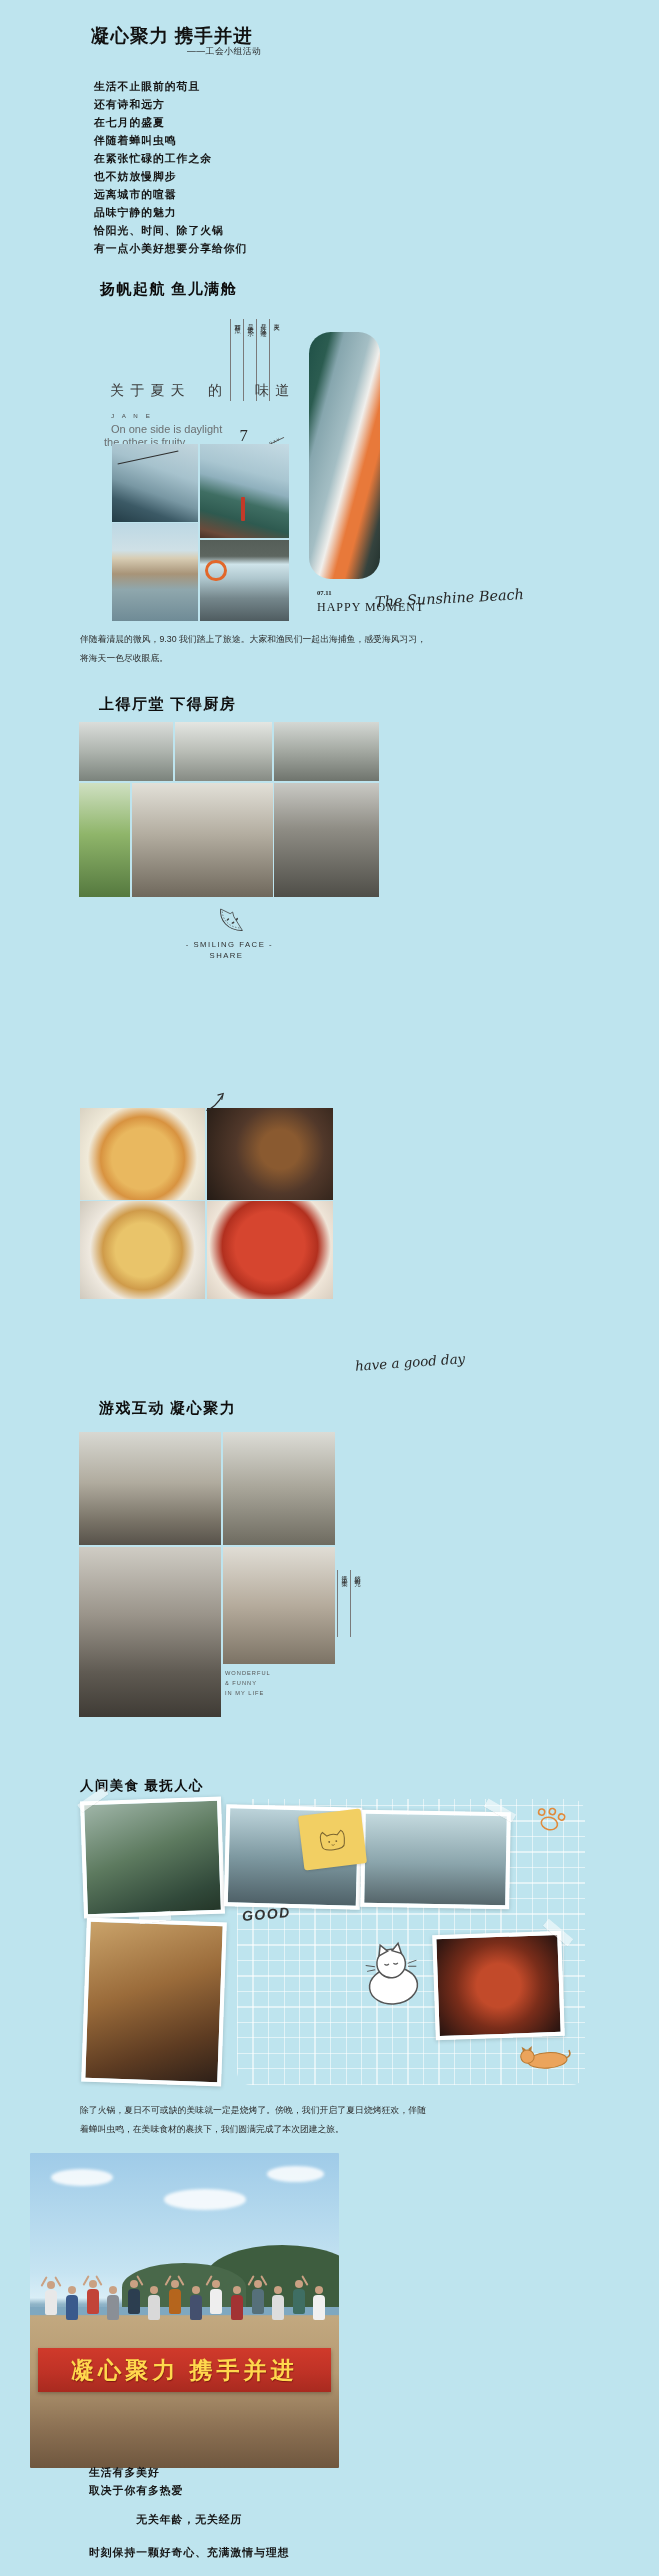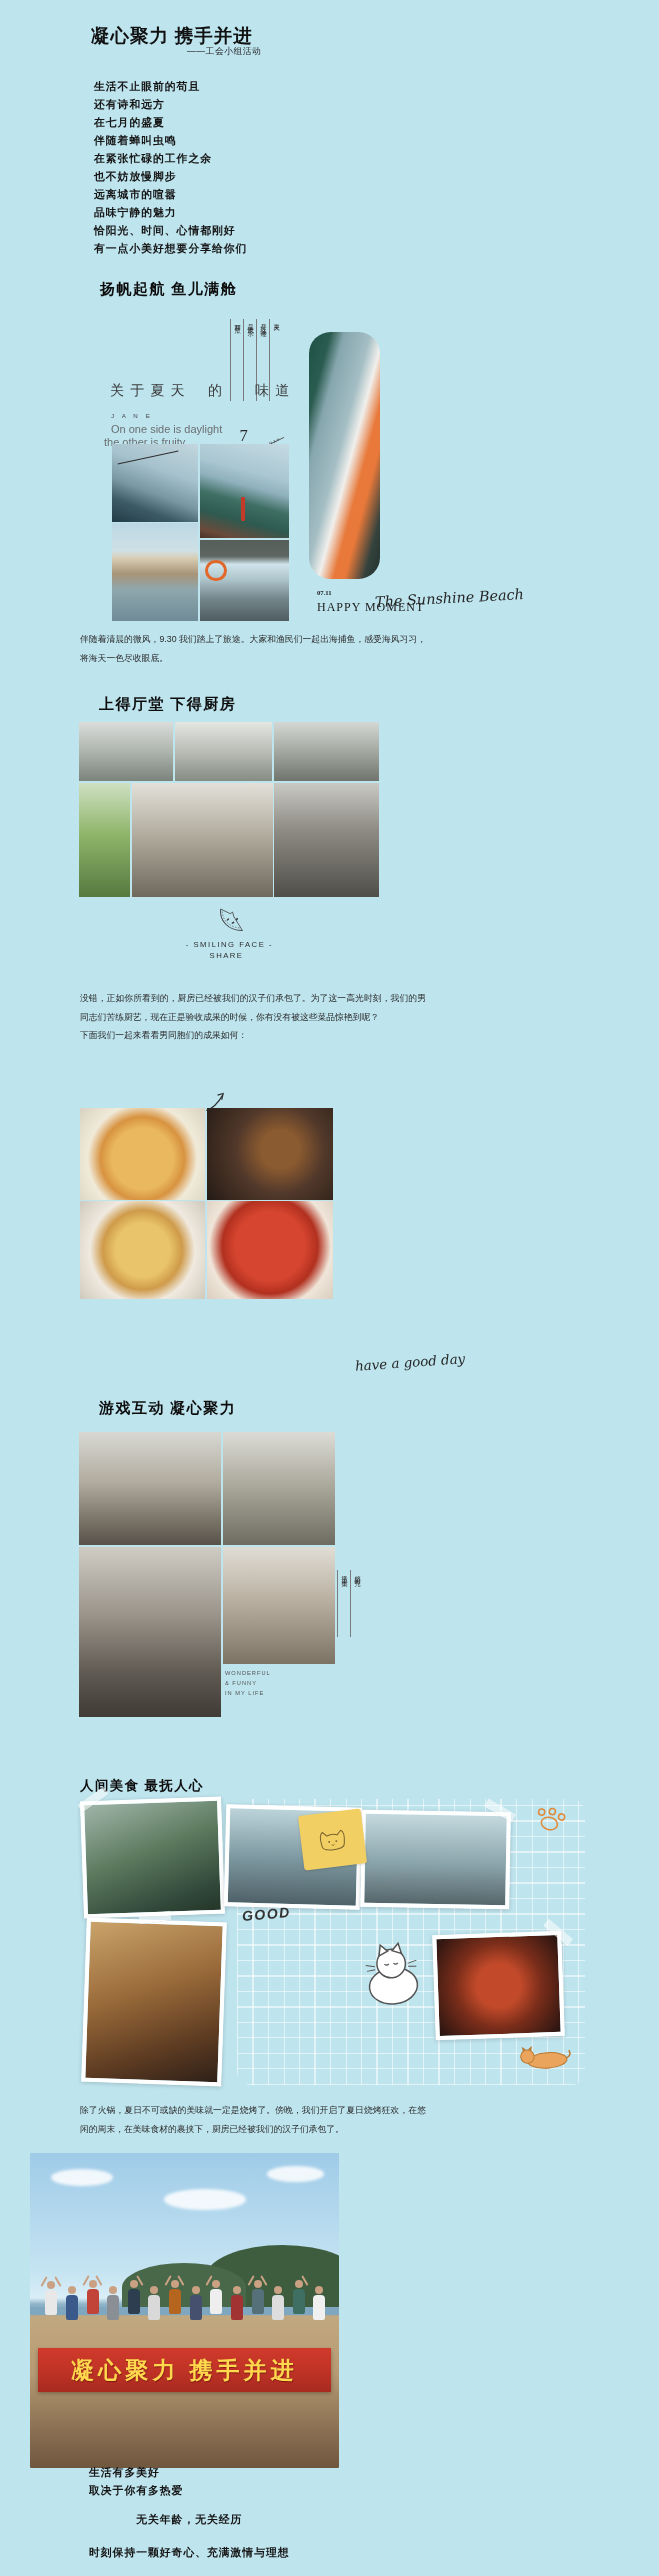--- a/index.html
+++ b/index.html
@@ -90,21 +90,21 @@
 
   <div class="abs poem" style="left:94px;top:77px;">
     <div>生活不止眼前的苟且</div>
     <div>还有诗和远方</div>
     <div>在七月的盛夏</div>
     <div>伴随着蝉叫虫鸣</div>
     <div>在紧张忙碌的工作之余</div>
     <div>也不妨放慢脚步</div>
     <div>远离城市的喧嚣</div>
     <div>品味宁静的魅力</div>
-    <div>恰阳光、时间、心情都刚好</div>
+    <div>恰阳光、时间、除了火锅</div>
     <div>有一点小美好想要分享给你们</div>
   </div>
 
   <div class="abs sec-heading" style="left:100px;top:280px;">扬帆起航 鱼儿满舱</div>
 
   <div class="abs vtext" style="left:230px;top:319px;height:82px;">
     <span>夏天</span>
     <span>是什么味道</span>
     <span>是波子汽水</span>
     <span>和西瓜</span>
@@ -164,24 +164,20 @@
       <g fill="#3c3c3c">
         <ellipse cx="30" cy="25" rx="1.6" ry="3" transform="rotate(35 30 25)"></ellipse>
         <ellipse cx="41" cy="29" rx="1.6" ry="3" transform="rotate(50 41 29)"></ellipse>
         <ellipse cx="47" cy="21" rx="1.6" ry="3" transform="rotate(20 47 21)"></ellipse>
       </g>
     </svg>
   </div>
   <div class="abs divider-text" style="left:180px;top:940px;width:93px;text-align:right;">- SMILING FACE -</div>
   <div class="abs divider-text" style="left:180px;top:951px;width:93px;">SHARE</div>
 
-  <div class="abs" style="left:80px;top:989px;">
-    <div class="body-para" style="position:static;">没错，正如你所看到的，厨房已经被我们的汉子们承包了。为了这一高光时刻，我们的男同志们苦练厨艺，现在正是验收成果的时候，你有没有被这些菜品惊艳到呢？</div>
-    <div class="body-para" style="position:static;">下面我们一起来看看男同胞们的成果如何：</div>
-  </div>
 
   <div class="photo ph-f1" style="left:80px;top:1108px;width:125px;height:92px;"></div>
   <div class="photo ph-f2" style="left:207px;top:1108px;width:126px;height:92px;"></div>
   <div class="abs" style="left:204px;top:1091px;">
     <svg width="23" height="21.6" viewBox="0 0 44 42">
       <path d="M4 38 C16 34 28 22 36 8" fill="none" stroke="#2c2c2c" stroke-width="2.2"></path>
       <path d="M26 8 L37 5 L34 17" fill="none" stroke="#2c2c2c" stroke-width="2.2"></path>
     </svg>
   </div>
   <div class="photo ph-f3" style="left:80px;top:1201px;width:125px;height:98px;"></div>
@@ -259,21 +255,21 @@
       <path d="M32 20 l2 -10 -8 6 Z" fill="#b97a33"></path>
       <path d="M98 38 q12 -3 7 -15" stroke="#b97a33" fill="none" stroke-width="3"></path>
     </svg>
   </div>
 
   <i class="tape" style="left:77px;top:1795px;transform:rotate(-35deg);"></i>
   <i class="tape" style="left:484px;top:1806px;transform:rotate(30deg);"></i>
   <i class="tape" style="left:139px;top:1913px;transform:rotate(-8deg);"></i>
   <i class="tape" style="left:542px;top:1928px;transform:rotate(40deg);"></i>
 
-  <div class="abs body-para" style="left:80px;top:2101px;">除了火锅，夏日不可或缺的美味就一定是烧烤了。傍晚，我们开启了夏日烧烤狂欢，在悠闲的周末，在美味食材的裹挟下，厨房已经被我们的汉子们承包了。</div>
+  <div class="abs body-para" style="left:80px;top:2101px;">除了火锅，夏日不可或缺的美味就一定是烧烤了。傍晚，我们开启了夏日烧烤狂欢，伴随着蝉叫虫鸣，在美味食材的裹挟下，我们圆满完成了本次团建之旅。</div>
 
   <div class="gp">
     <i class="cloud" style="left:20.6px;top:15.5px;width:62px;height:17.5px;"></i>
     <i class="cloud" style="left:134px;top:36px;width:82px;height:20.6px;"></i>
     <i class="cloud" style="left:237px;top:13.4px;width:57px;height:15.5px;"></i>
     <div class="hill" style="right:-20.6px;top:92px;width:155px;height:67px;background:#3e5d3f;"></div>
     <div class="hill" style="right:93px;top:110px;width:124px;height:49px;background:#49684a;"></div>
     <div class="abs" style="left:0;top:154px;width:309px;height:8.2px;background:#7fa8c0;"></div>
 
     <div class="person" style="left:14.4px;top:128px;--shirt:#e8e8e8;">

